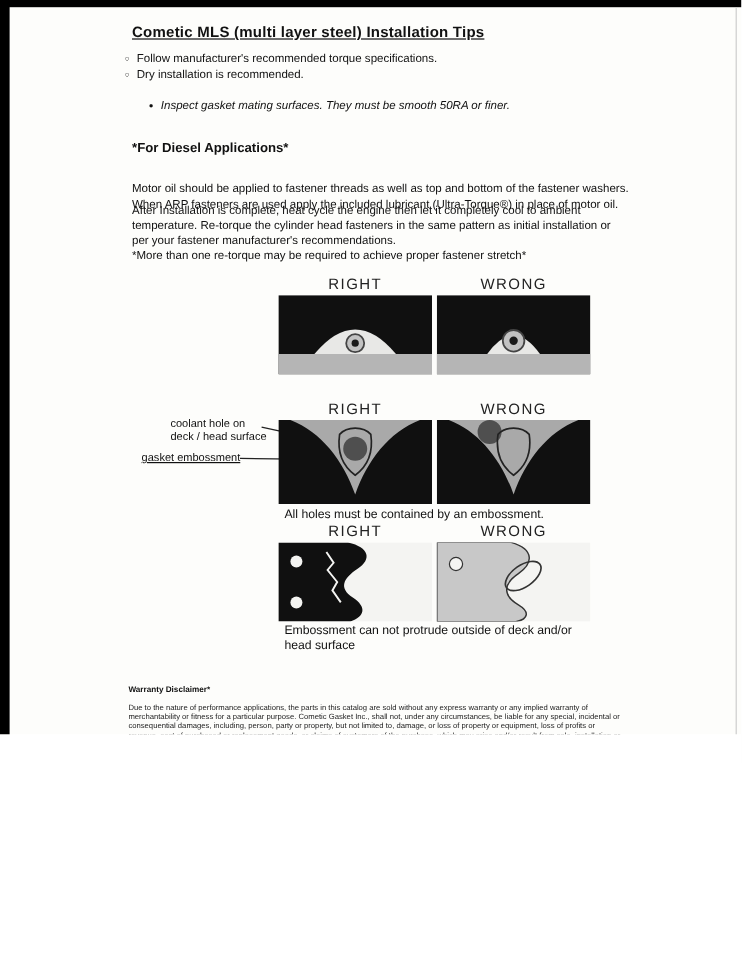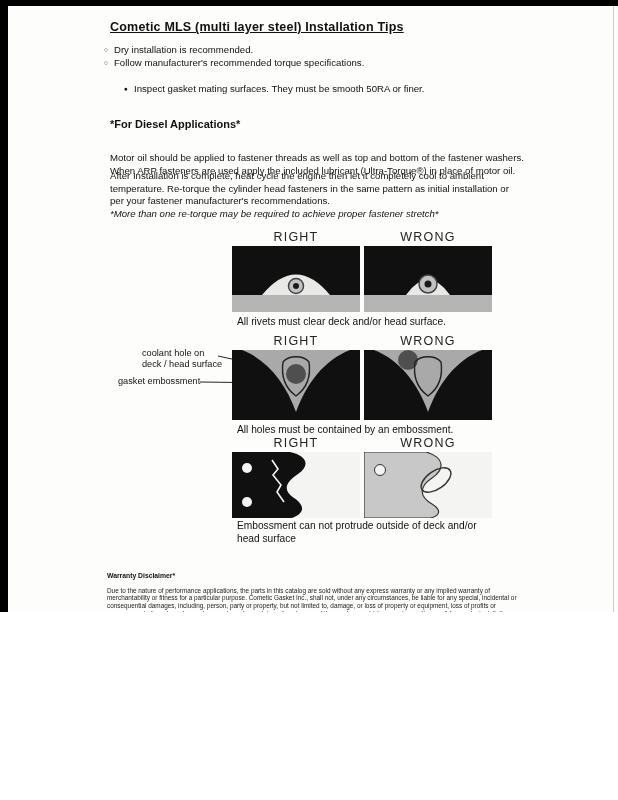--- a/index.html
+++ b/index.html
@@ -9,39 +9,39 @@
 
   .edge-top  { position:absolute; left:0; top:0; width:618px; height:6px; background:#000; }
   .edge-left { position:absolute; left:0; top:0; width:8px; height:800px; background:#000; }
   .edge-right{ position:absolute; right:4px; top:6px; width:1px; height:794px; background:#cccccc; }
 
   .title { position:absolute; left:110px; top:20px; font-size:12.5px; font-weight:bold; text-decoration:underline; letter-spacing:.2px; }
 
   .bullets { position:absolute; left:104px; top:43px; width:424px; list-style:none; font-size:9.6px; line-height:13px; }
   .bullets li { position:relative; padding-left:10px; }
   .bullets li::before { content:"○"; position:absolute; left:0; top:0; font-size:6.5px; line-height:13px; }
-  .subs { position:absolute; left:124px; top:82px; width:404px; list-style:none; font-size:9.6px; line-height:13px; }
+  .subs { position:absolute; left:124px; top:82px; width:404px; list-style:none; font-size:9.6px; line-height:13px;font-style:italic; }
   .subs li { position:relative; padding-left:10px; }
   .subs li::before { content:"●"; position:absolute; left:0; top:0; font-size:6.5px; line-height:13px; }
 
   .diesel-heading { position:absolute; left:110px; top:118px; font-size:11px; font-weight:bold; }
   .para { position:absolute; left:110px; width:414px; font-size:9.6px; line-height:12.6px; }
   .para1 { top:152px; }
   .para2 { top:170px; }
-  .para3 { top:208px; width:420px;font-style:italic; }
+  .para3 { top:208px; width:420px; }
 
   .fig-label { position:absolute; width:128px; text-align:center; font-size:12.5px; letter-spacing:1.2px; color:#222; }
   .col-right { left:232px; }
   .col-wrong { left:364px; }
   .panel { position:absolute; display:block; }
   .fig-caption { position:absolute; left:237px; font-size:10.2px; line-height:12.5px; color:#111; }
 
   .callout { position:absolute; font-size:9.2px; line-height:10.5px; color:#111; }
   .callout-hole { left:142px; top:348px; width:90px; }
-  .callout-emboss { left:118px; top:376px; }
+  .callout-emboss { left:118px; top:376px;text-decoration:underline; }
   .callout-lines { position:absolute; left:196px; top:350px; pointer-events:none; }
 
   .legal { position:absolute; left:107px; top:572px; width:410px; font-size:6.4px; line-height:7.7px; color:#222; }
   .legal h3 { font-size:6.8px; font-weight:bold; margin-bottom:7px; color:#111; }
   .legal p { margin-bottom:5px; }
   .legal p.tight { margin-bottom:0; }
 
   .footer { position:absolute; left:388px; top:756px; font-size:12.5px; color:#222;text-decoration:underline; }
 </style>
 </head>
@@ -49,22 +49,22 @@
 
 <div class="page">
 
   <div class="edge-top"></div>
   <div class="edge-left"></div>
   <div class="edge-right"></div>
 
   <h1 class="title">Cometic MLS (multi layer steel) Installation Tips</h1>
 
   <ul class="bullets">
+    <li><span>Follow manufacturer's recommended torque specifications.</span></li>
     <li><span>Dry installation is recommended.</span></li>
-    <li><span>Follow manufacturer's recommended torque specifications.</span></li>
   </ul>
 
   <ul class="subs">
     <li><span>Inspect gasket mating surfaces.  They must be smooth 50RA or finer.</span></li>
   </ul>
 
   <h2 class="diesel-heading">*For Diesel Applications*</h2>
   <p class="para para1">Motor oil should be applied to fastener threads as well as top and bottom of the fastener washers. When ARP fasteners are used apply the included lubricant (Ultra-Torque®) in place of motor oil.</p>
   <p class="para para2">After Installation is complete, heat cycle the engine then let it completely cool to ambient temperature. Re-torque the cylinder head fasteners in the same pattern as initial installation or per your fastener manufacturer's recommendations.</p>
   <p class="para para3">*More than one re-torque may be required to achieve proper fastener stretch*</p>
@@ -79,21 +79,20 @@
     <circle cx="64" cy="40" r="7.5" fill="#c2c2c2" stroke="#444" stroke-width="1.5"></circle>
     <circle cx="64" cy="40" r="3" fill="#1a1a1a"></circle>
   </svg>
   <svg class="panel" style="left:364px; top:246px" width="128" height="66" viewBox="0 0 128 66">
     <rect width="128" height="66" fill="#101010"></rect>
     <rect y="49" width="128" height="17" fill="#b5b5b5"></rect>
     <path d="M42,49 Q64,18 86,49 Z" fill="#e8e8e6"></path>
     <circle cx="64" cy="38" r="9" fill="#c2c2c2" stroke="#444" stroke-width="1.5"></circle>
     <circle cx="64" cy="38" r="3.5" fill="#1a1a1a"></circle>
   </svg>
-  <div class="fig-caption" style="top:316px">All rivets must clear deck and/or head surface.</div>
 
   <div class="fig-label col-right" style="top:334px">RIGHT</div>
   <div class="fig-label col-wrong" style="top:334px">WRONG</div>
 
   <div class="callout callout-hole">
     <div>coolant hole on</div>
     <div>deck / head surface</div>
   </div>
   <div class="callout callout-emboss">gasket embossment</div>
 

